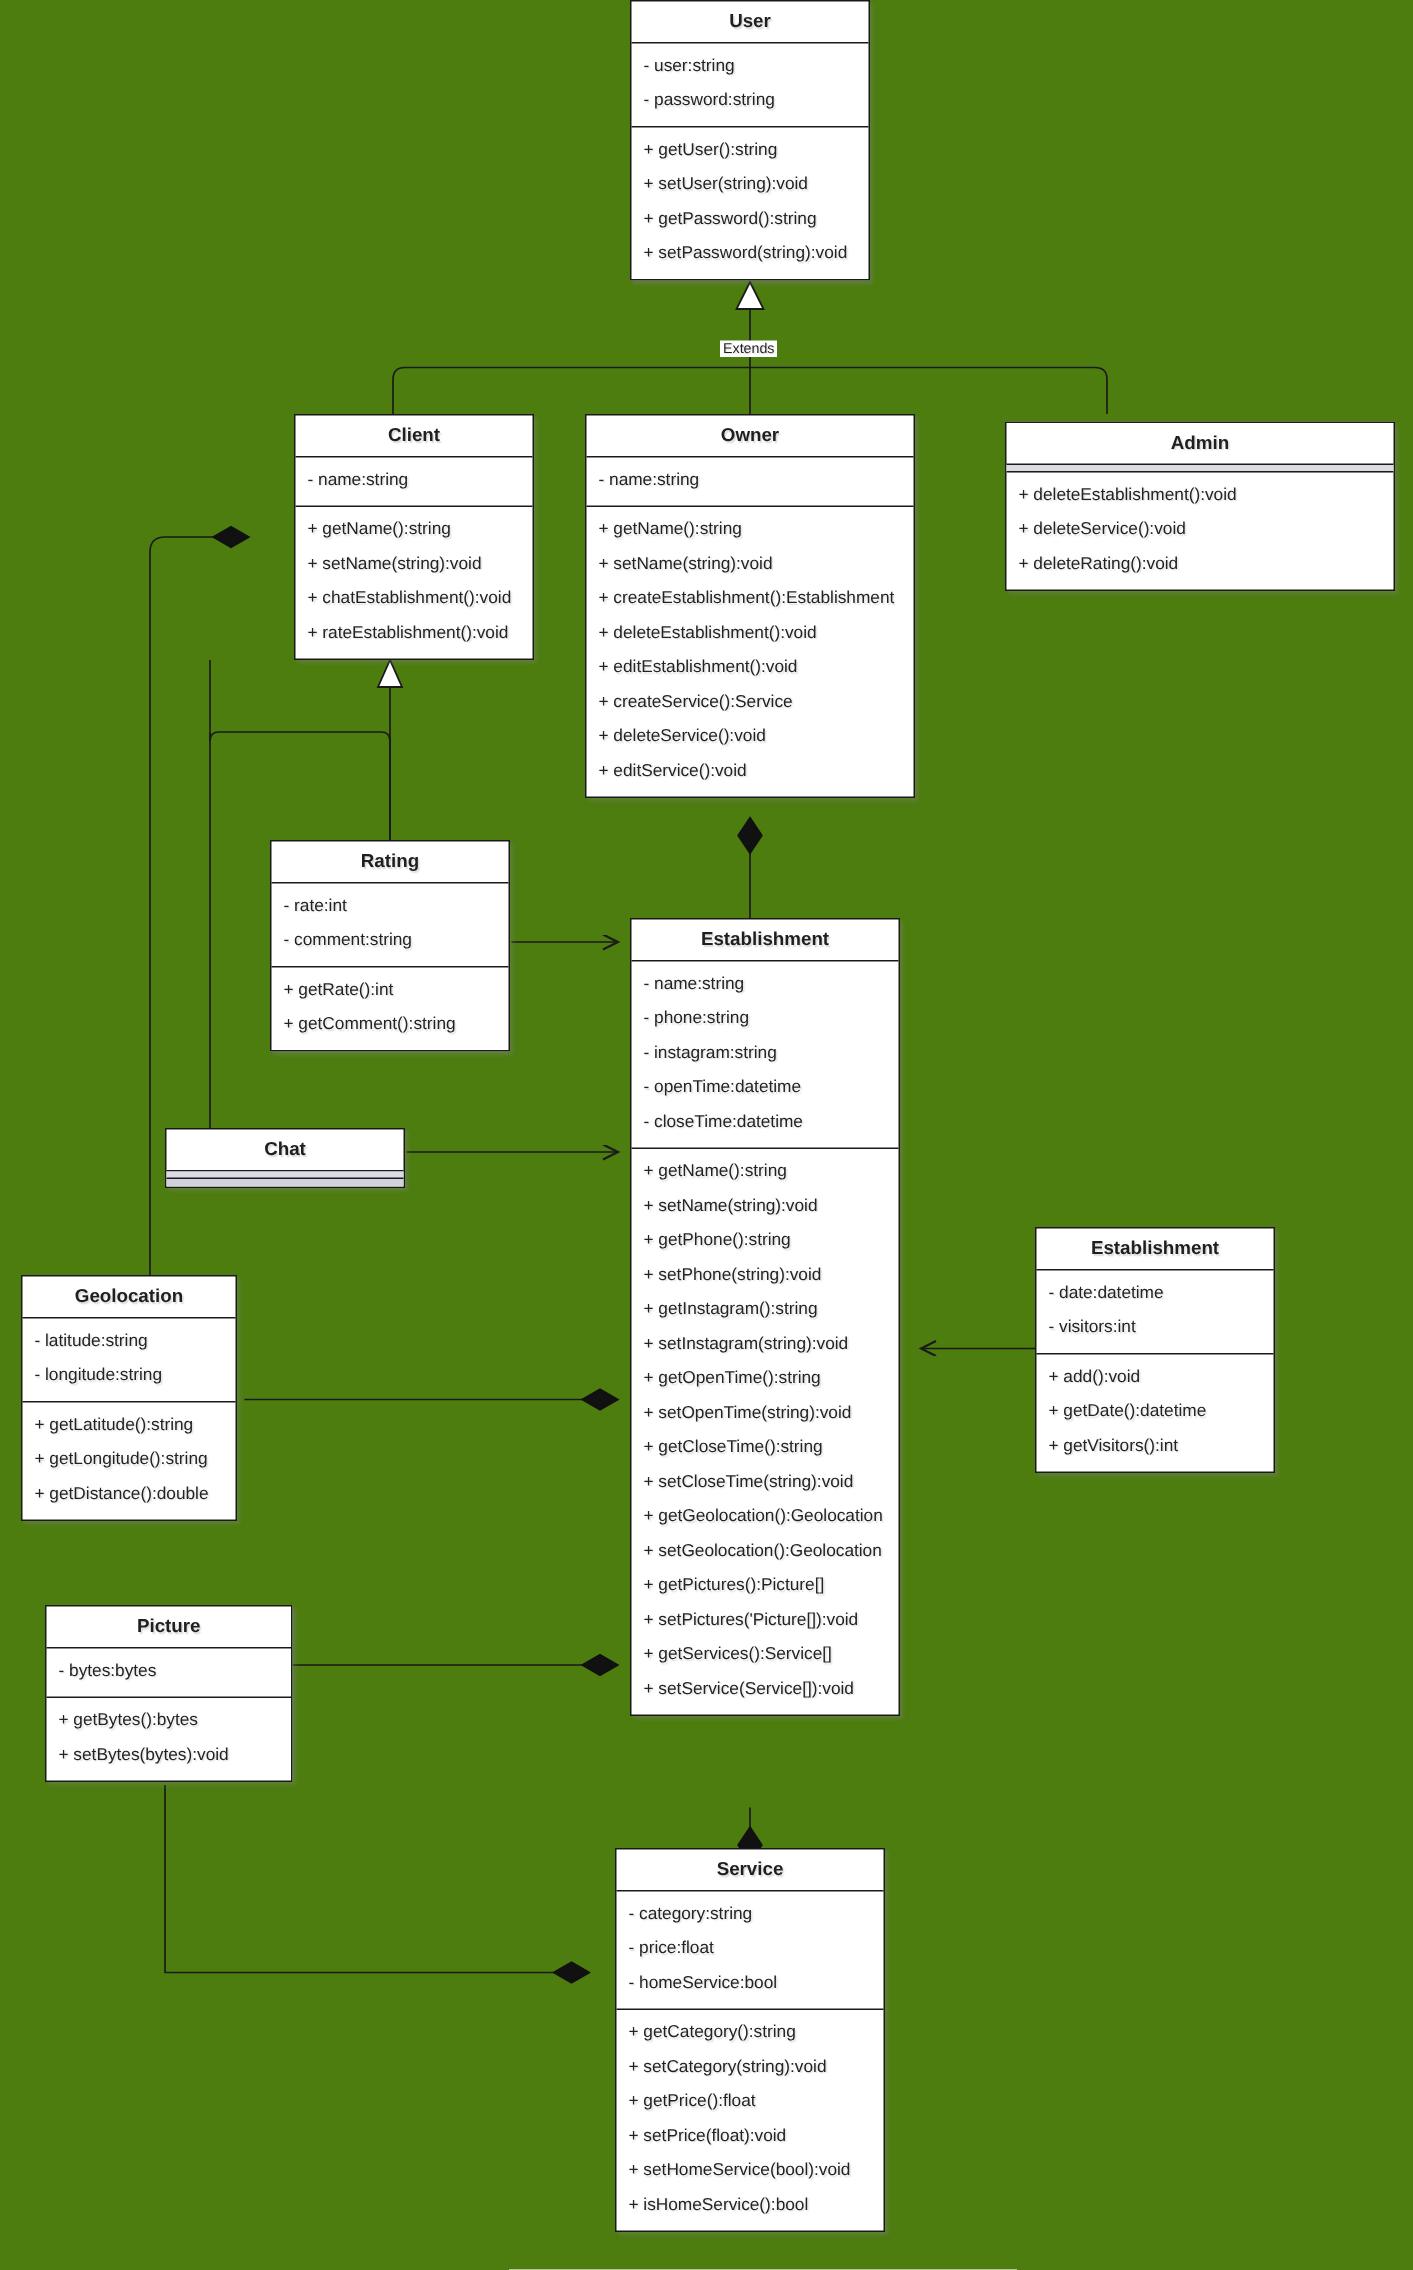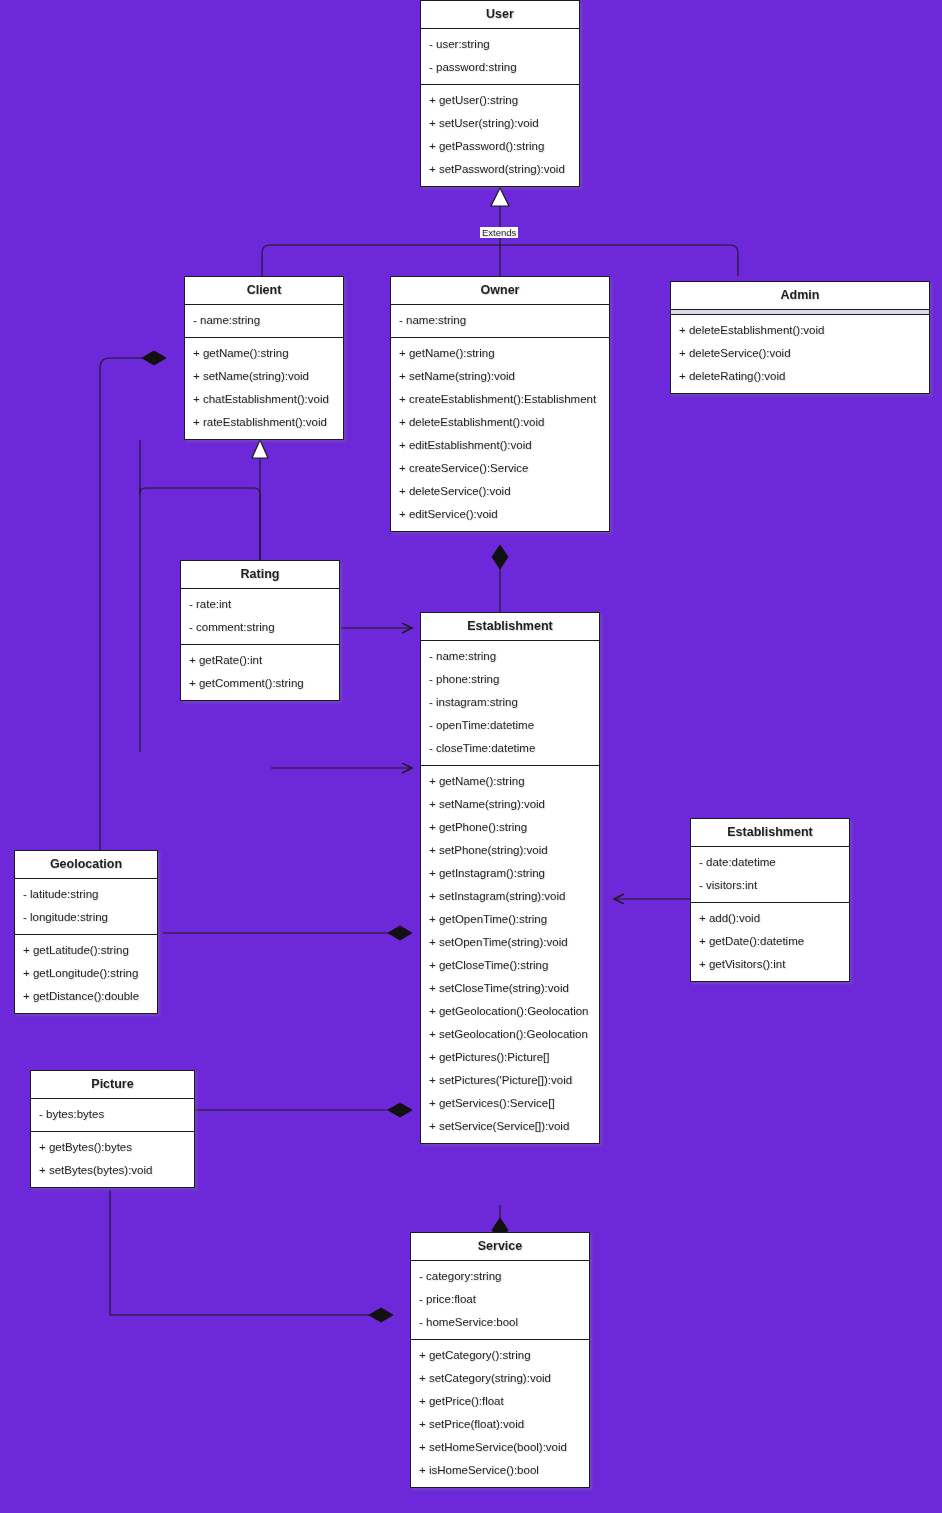--- a/index.html
+++ b/index.html
@@ -8,21 +8,21 @@
     background: #ffffff;
   }
   body {
     font-family: "Liberation Sans", sans-serif;
     -webkit-font-smoothing: antialiased;
   }
   #canvas {
     position: relative;
     width: 942px;
     height: 1513px;
-    background: #6d28d9;
+    background: #4d7c0f;
     overflow: hidden;
   }
   #edges {
     position: absolute;
     left: 0;
     top: 0;
     width: 942px;
     height: 1513px;
     pointer-events: none;
   }
@@ -146,21 +146,21 @@
     <div class="compartment">
       <div class="member">+ getUser():string</div>
       <div class="member">+ setUser(string):void</div>
       <div class="member">+ getPassword():string</div>
       <div class="member">+ setPassword(string):void</div>
     </div>
   </div>
 
   <div class="edge-label" style="left:480px; top:227px;">Extends</div>
 
-  <div class="umlclass" style="left:184px; top:276px; width:160px;">
+  <div class="umlclass" style="left:196px; top:276px; width:160px;">
     <div class="cls-title">Client</div>
     <div class="compartment">
       <div class="member">- name:string</div>
     </div>
     <div class="compartment">
       <div class="member">+ getName():string</div>
       <div class="member">+ setName(string):void</div>
       <div class="member">+ chatEstablishment():void</div>
       <div class="member">+ rateEstablishment():void</div>
     </div>
@@ -198,20 +198,25 @@
     <div class="compartment">
       <div class="member">- rate:int</div>
       <div class="member">- comment:string</div>
     </div>
     <div class="compartment">
       <div class="member">+ getRate():int</div>
       <div class="member">+ getComment():string</div>
     </div>
   </div>
 
+  <div class="umlclass" style="left:110px; top:752px; width:160px;">
+    <div class="cls-title">Chat</div>
+    <div class="compartment empty-thin"></div>
+    <div class="compartment empty-thin2"></div>
+  </div>
 
   <div class="umlclass" style="left:420px; top:612px; width:180px;">
     <div class="cls-title">Establishment</div>
     <div class="compartment">
       <div class="member">- name:string</div>
       <div class="member">- phone:string</div>
       <div class="member">- instagram:string</div>
       <div class="member">- openTime:datetime</div>
       <div class="member">- closeTime:datetime</div>
     </div>

